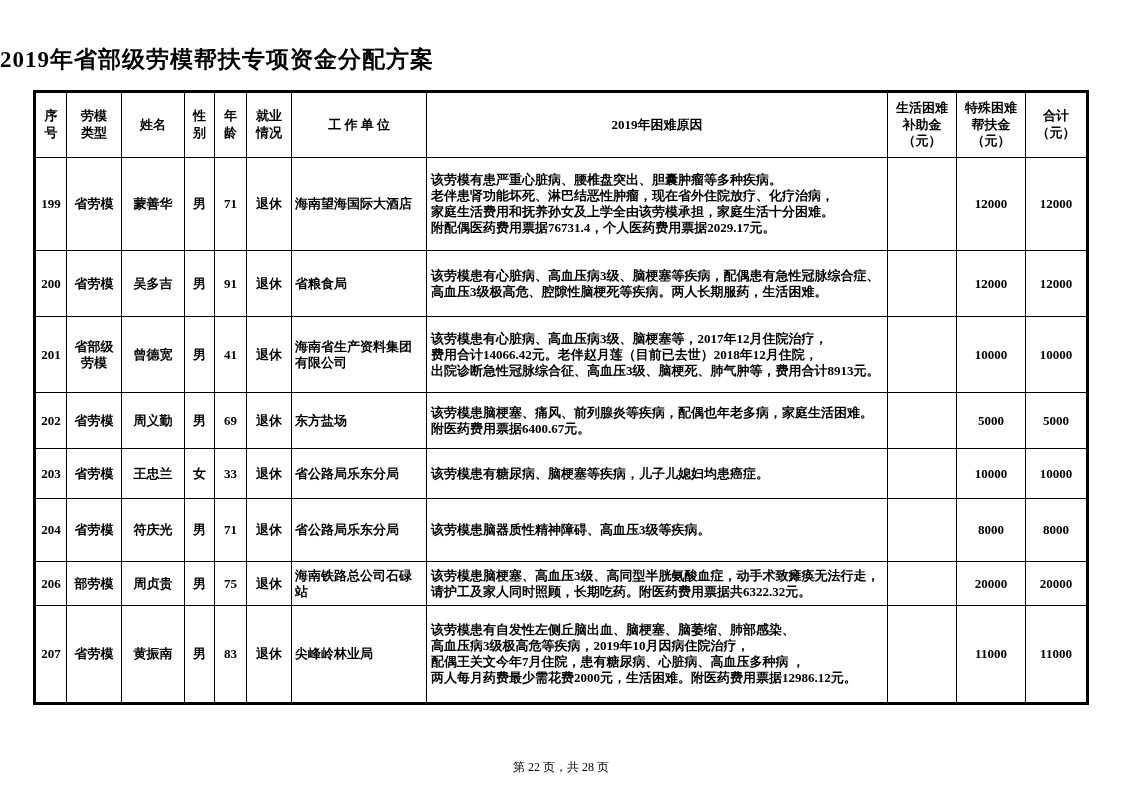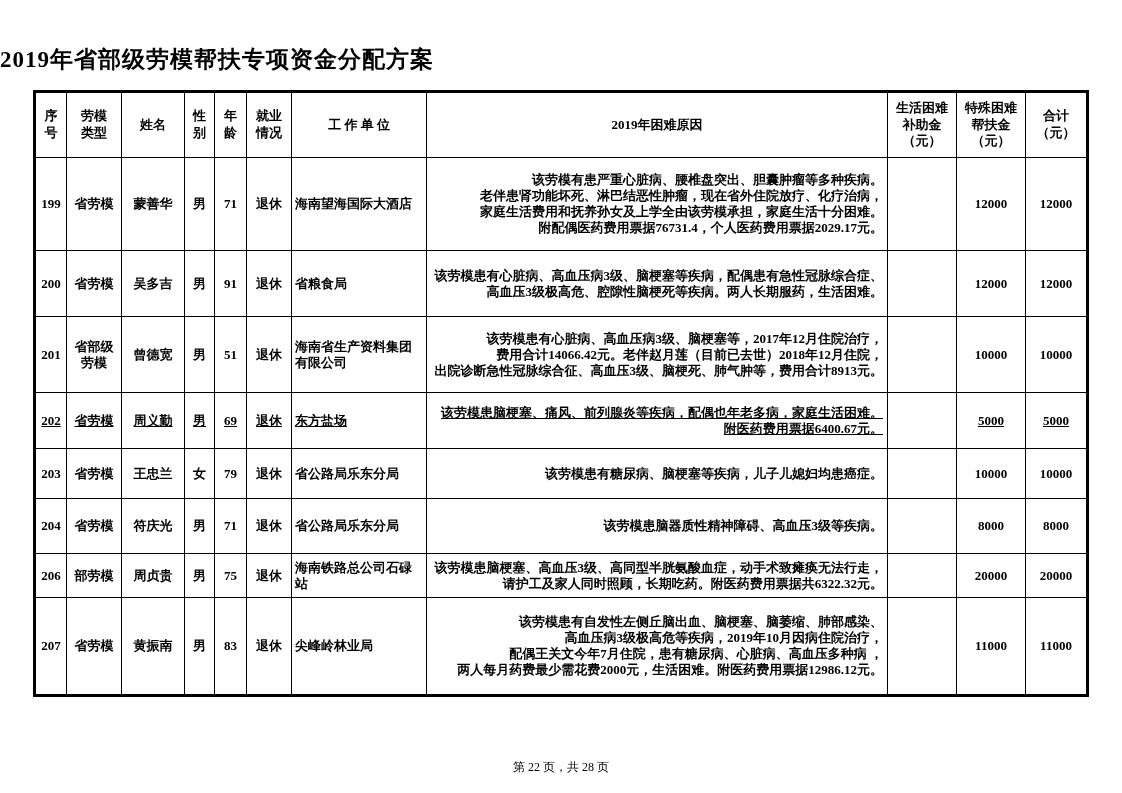--- a/index.html
+++ b/index.html
@@ -8,21 +8,21 @@
   .title{position:absolute;top:44px;left:0;width:100%;margin:0;text-align:left;
          font-size:23px;font-weight:bold;letter-spacing:1px;}
   table.grid{position:absolute;left:33px;top:90px;width:1053px;border-collapse:collapse;
              table-layout:fixed;border:3px solid #000;}
   .grid th,.grid td{border:1.5px solid #000;font-weight:bold;font-size:13px;
                     vertical-align:middle;overflow:hidden;white-space:pre-line;
                     word-break:keep-all;overflow-wrap:break-word;}
   .grid th{text-align:center;line-height:1.3;padding:2px 1px;height:60px;}
   .grid td.c{text-align:center;padding:1px 2px;line-height:16px;}
   .grid td.l{text-align:left;padding:1px 3px;line-height:16px;}
-  .grid td.reason{text-align:right;padding:2px 4px;line-height:16px;}
+  .grid td.reason{text-align:left;padding:2px 4px;line-height:16px;}
   .footer{position:absolute;top:759px;left:0;width:100%;text-align:center;
           font-size:12px;font-weight:normal;}
 </style>
 </head>
 <body>
 
 <div class="page">
 
   <h1 class="title">2019年省部级劳模帮扶专项资金分配方案</h1>
 
@@ -91,55 +91,55 @@
           <td class="c"></td>
           <td class="c">12000</td>
           <td class="c">12000</td>
         </tr>
         <tr style="height: 76px;">
           <td class="c">201</td>
           <td class="c">省部级
 劳模</td>
           <td class="c">曾德宽</td>
           <td class="c">男</td>
-          <td class="c">51</td>
+          <td class="c">41</td>
           <td class="c">退休</td>
           <td class="l">海南省生产资料集团有限公司</td>
           <td class="reason">该劳模患有心脏病、高血压病3级、脑梗塞等，2017年12月住院治疗，费用合计14066.42元。老伴赵月莲（目前已去世）2018年12月住院，出院诊断急性冠脉综合征、高血压3级、脑梗死、肺气肿等，费用合计8913元。</td>
           <td class="c"></td>
           <td class="c">10000</td>
           <td class="c">10000</td>
         </tr>
-        <tr style="height: 56px; text-decoration: underline;">
+        <tr style="height: 56px;">
           <td class="c">202</td>
           <td class="c">省劳模</td>
           <td class="c">周义勤</td>
           <td class="c">男</td>
           <td class="c">69</td>
           <td class="c">退休</td>
           <td class="l">东方盐场</td>
           <td class="reason">该劳模患脑梗塞、痛风、前列腺炎等疾病，配偶也年老多病，家庭生活困难。附医药费用票据6400.67元。</td>
           <td class="c"></td>
           <td class="c">5000</td>
           <td class="c">5000</td>
         </tr>
         <tr style="height: 50px;">
           <td class="c">203</td>
           <td class="c">省劳模</td>
           <td class="c">王忠兰</td>
           <td class="c">女</td>
-          <td class="c">79</td>
+          <td class="c">33</td>
           <td class="c">退休</td>
           <td class="l">省公路局乐东分局</td>
           <td class="reason">该劳模患有糖尿病、脑梗塞等疾病，儿子儿媳妇均患癌症。</td>
           <td class="c"></td>
           <td class="c">10000</td>
           <td class="c">10000</td>
         </tr>
-        <tr style="height: 55px;">
+        <tr style="height: 63px;">
           <td class="c">204</td>
           <td class="c">省劳模</td>
           <td class="c">符庆光</td>
           <td class="c">男</td>
           <td class="c">71</td>
           <td class="c">退休</td>
           <td class="l">省公路局乐东分局</td>
           <td class="reason">该劳模患脑器质性精神障碍、高血压3级等疾病。</td>
           <td class="c"></td>
           <td class="c">8000</td>

